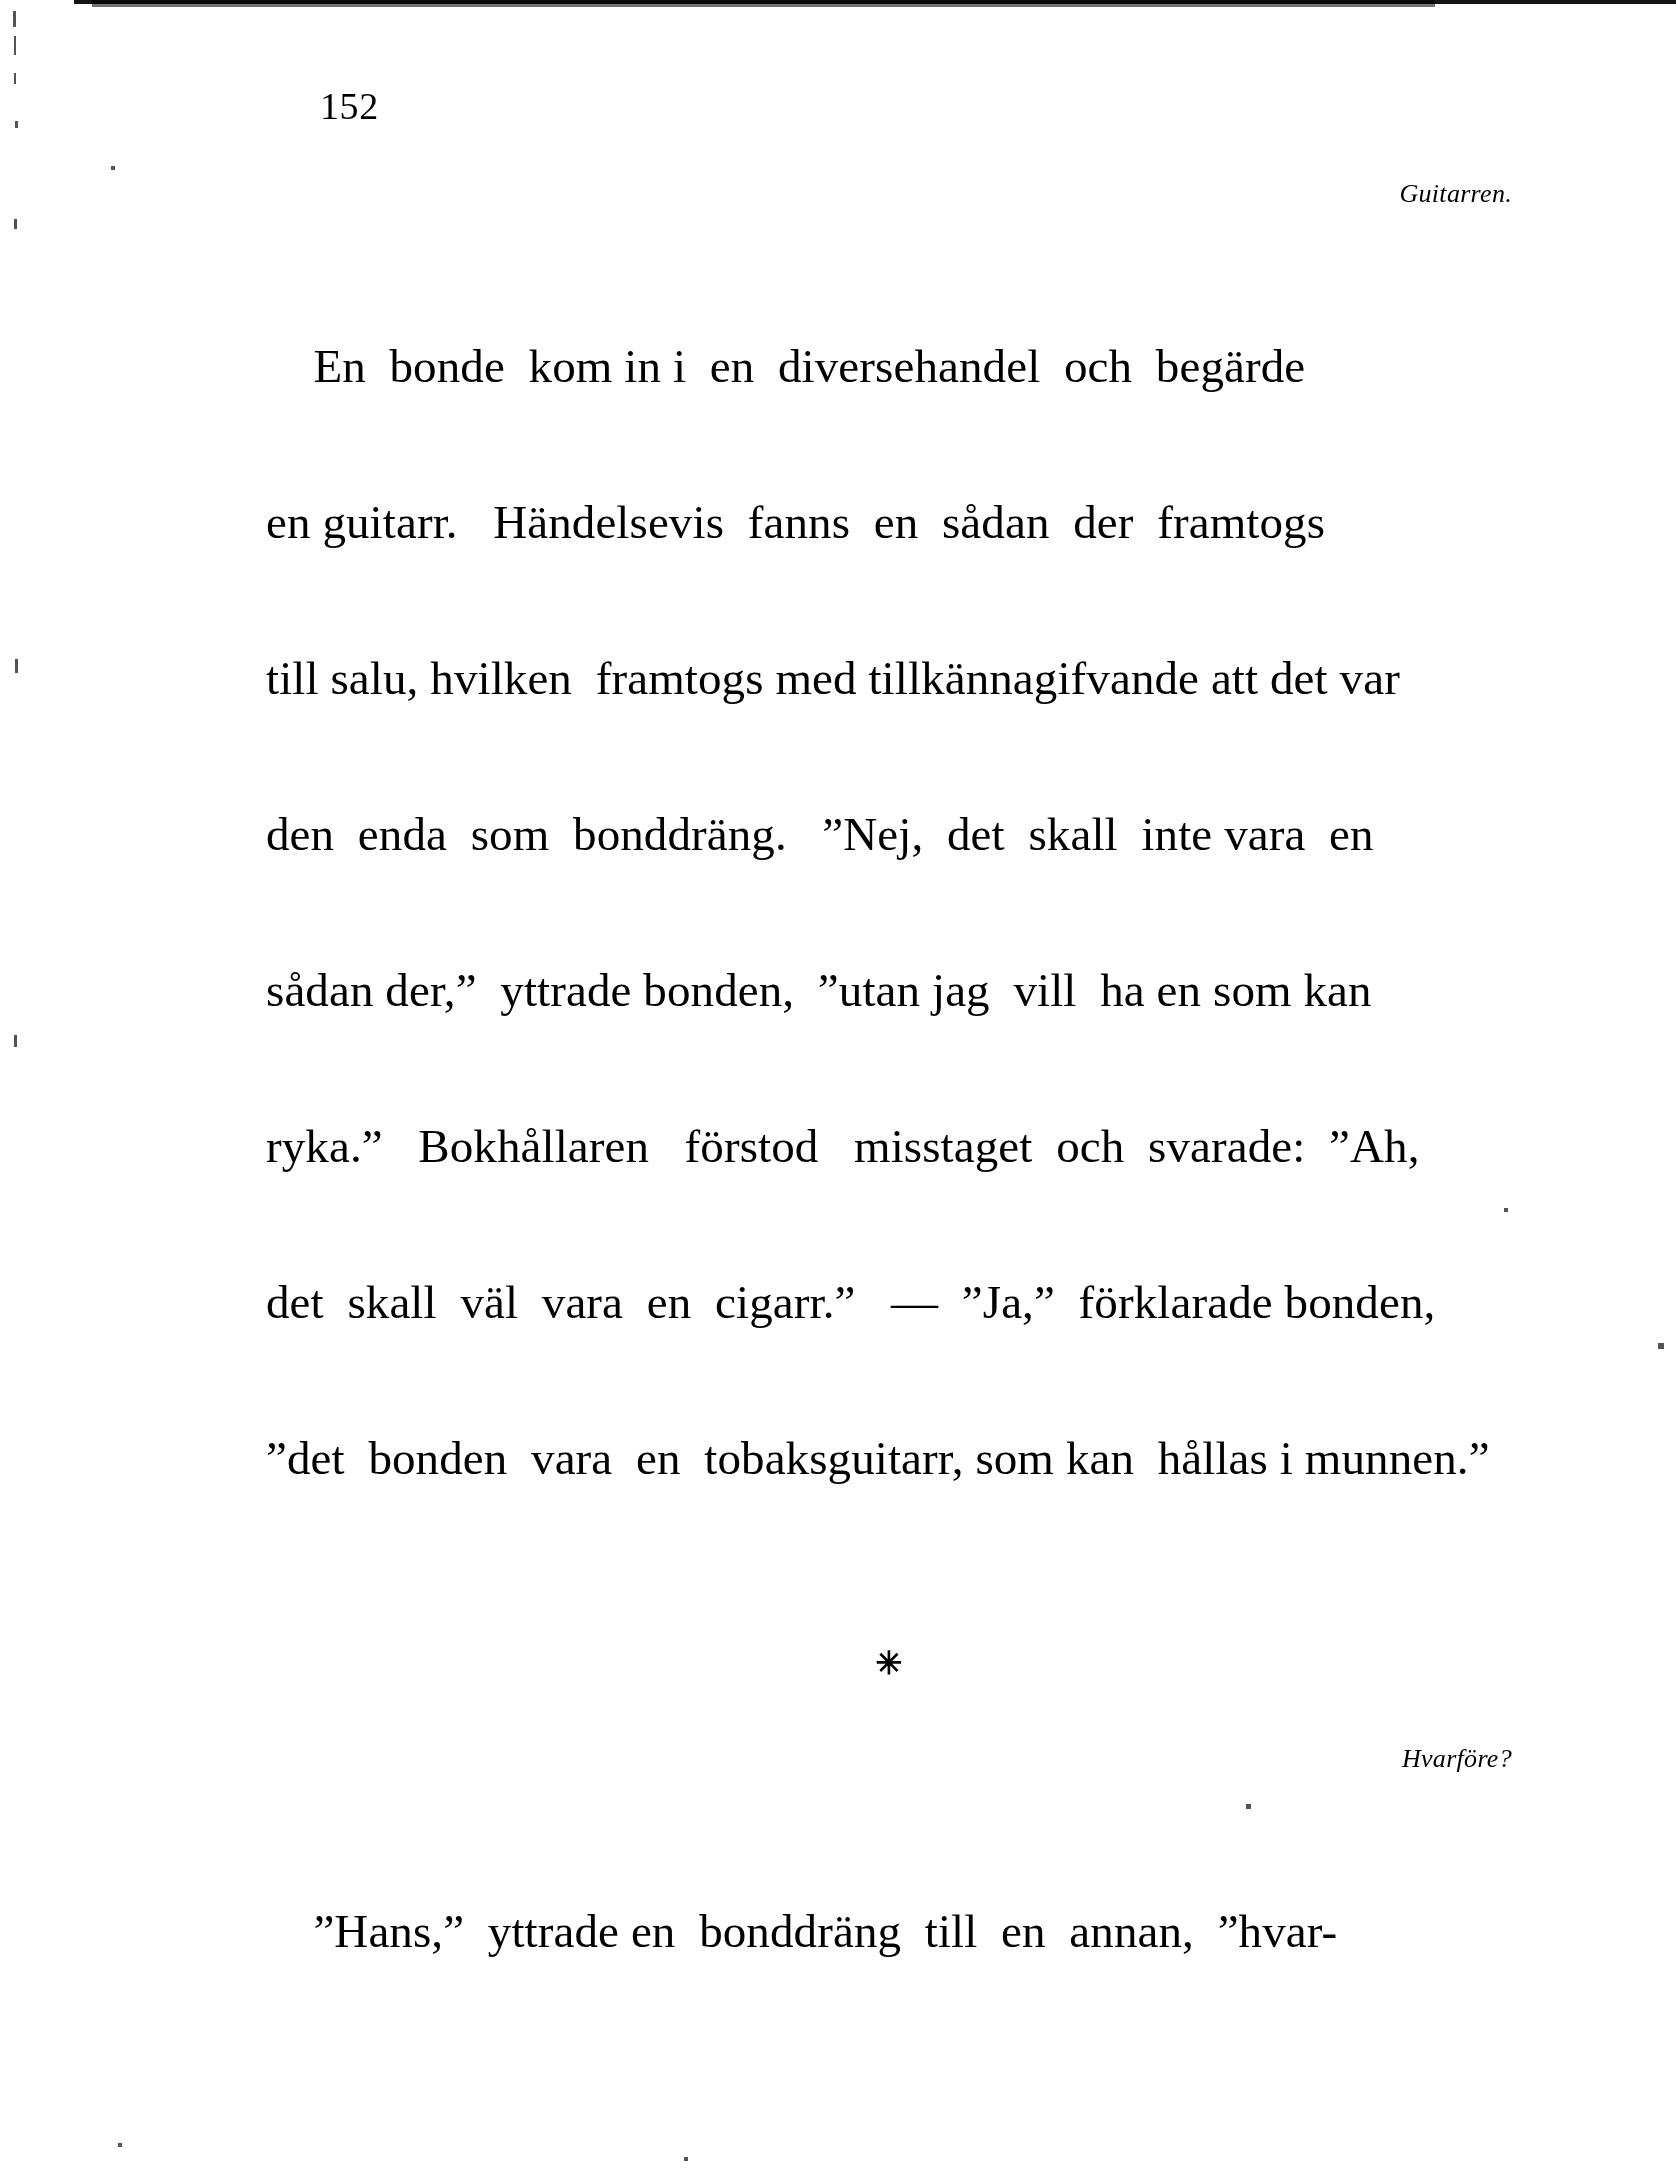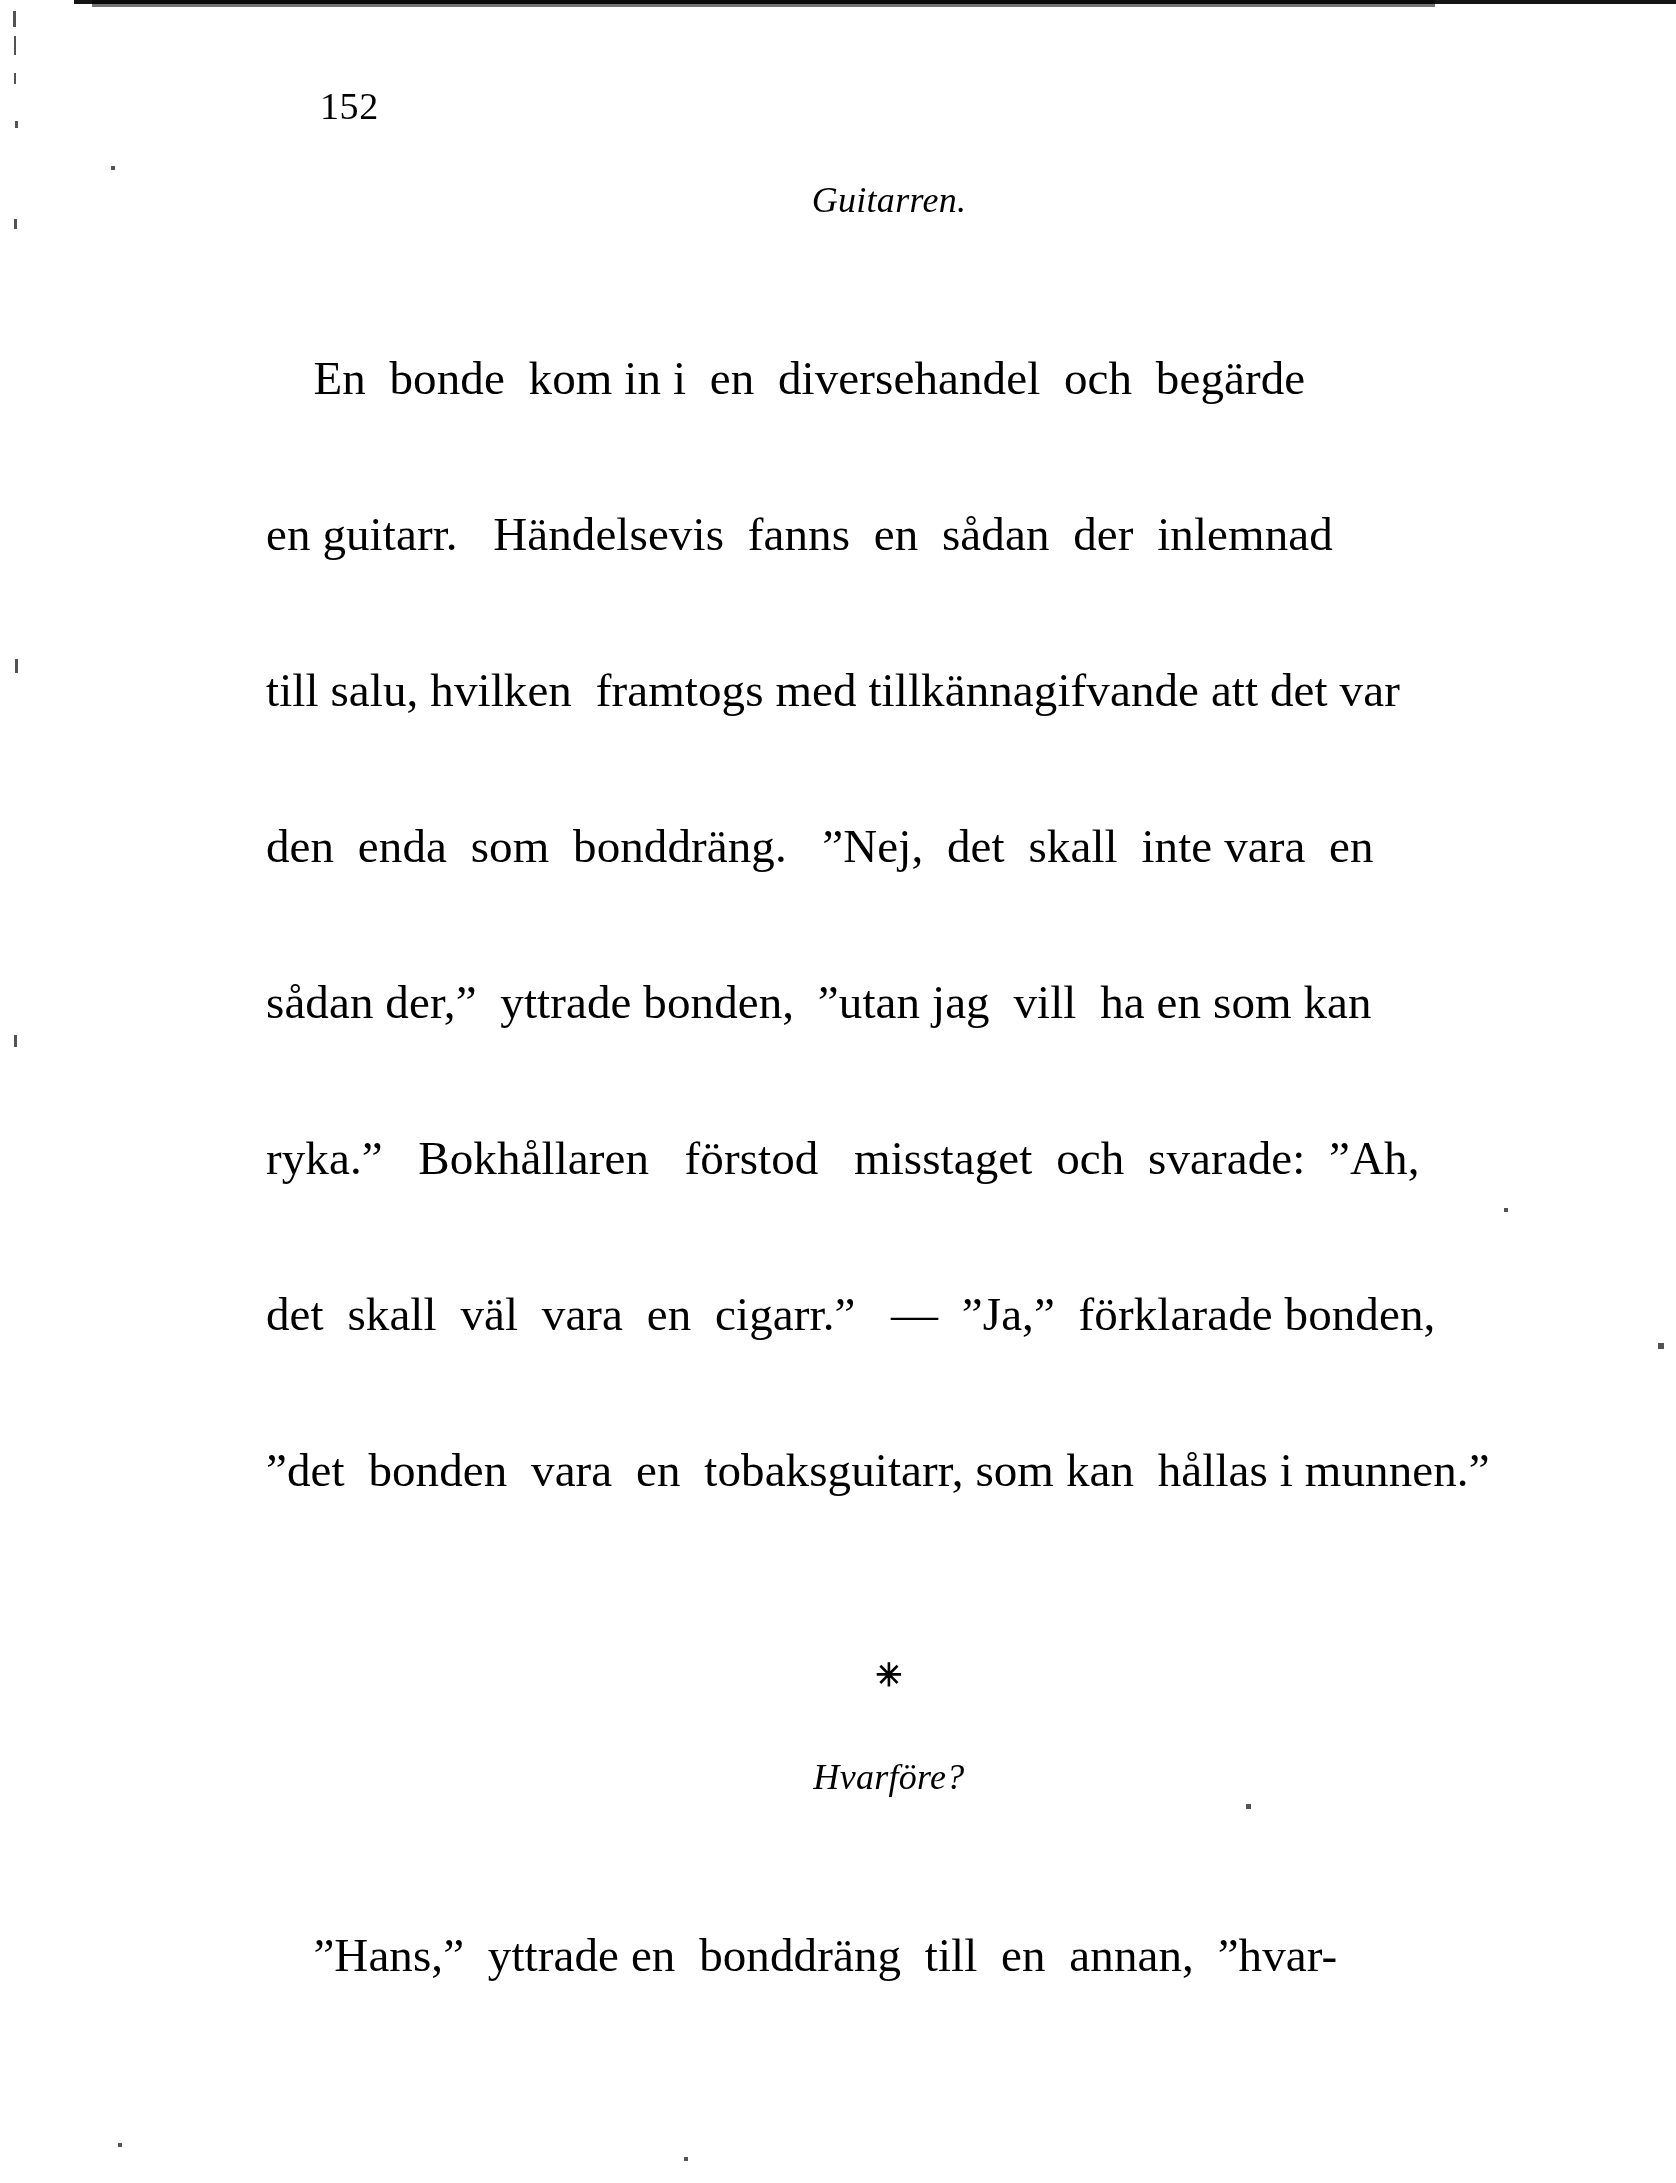--- a/index.html
+++ b/index.html
@@ -61,23 +61,23 @@
   }
 
   .content {
     position: absolute;
     left: 266px;
     top: 179px;
     width: 1246px;
   }
 
   .piece-title {
-    text-align: center;
+    text-align: right;
     font-style: italic;
-    font-size: 36px;
+    font-size: 26px;
     letter-spacing: 0.3px;
     margin: 0 0 23.4px 0;
     font-weight: 400;
   }
 
   .title-guitarren { margin-top: 0; margin-bottom: 27px; }
   .title-hvarfore  { margin-top: 0; margin-bottom: 27px; }
 
   .para {
     font-size: 47px;
@@ -127,21 +127,21 @@
   <div class="speck" style="left:118px;top:2143px;width:4.3px;height:4.3px;"></div>
   <div class="speck" style="left:684px;top:2157px;width:4.3px;height:4.3px;"></div>
 
   <div class="folio">152</div>
 
   <div class="content">
 
     <h2 class="piece-title title-guitarren">Guitarren.</h2>
     <div class="para">
       <span class="ln">    En  bonde  kom in i  en  diversehandel  och  begärde</span>
-      <span class="ln">en guitarr.   Händelsevis  fanns  en  sådan  der  inlemnad</span>
+      <span class="ln">en guitarr.   Händelsevis  fanns  en  sådan  der  framtogs</span>
       <span class="ln">till salu, hvilken  framtogs med tillkännagifvande att det var</span>
       <span class="ln">den  enda  som  bonddräng.   ”Nej,  det  skall  inte vara  en</span>
       <span class="ln">sådan der,”  yttrade bonden,  ”utan jag  vill  ha en som kan</span>
       <span class="ln">ryka.”   Bokhållaren   förstod   misstaget  och  svarade:  ”Ah,</span>
       <span class="ln">det  skall  väl  vara  en  cigarr.”   —  ”Ja,”  förklarade bonden,</span>
       <span class="ln">”det  bonden  vara  en  tobaksguitarr, som kan  hållas i munnen.”</span>
     </div>
 
     <div class="blockgap gap-after-para-1"></div>
     <div class="sep">✳</div>

